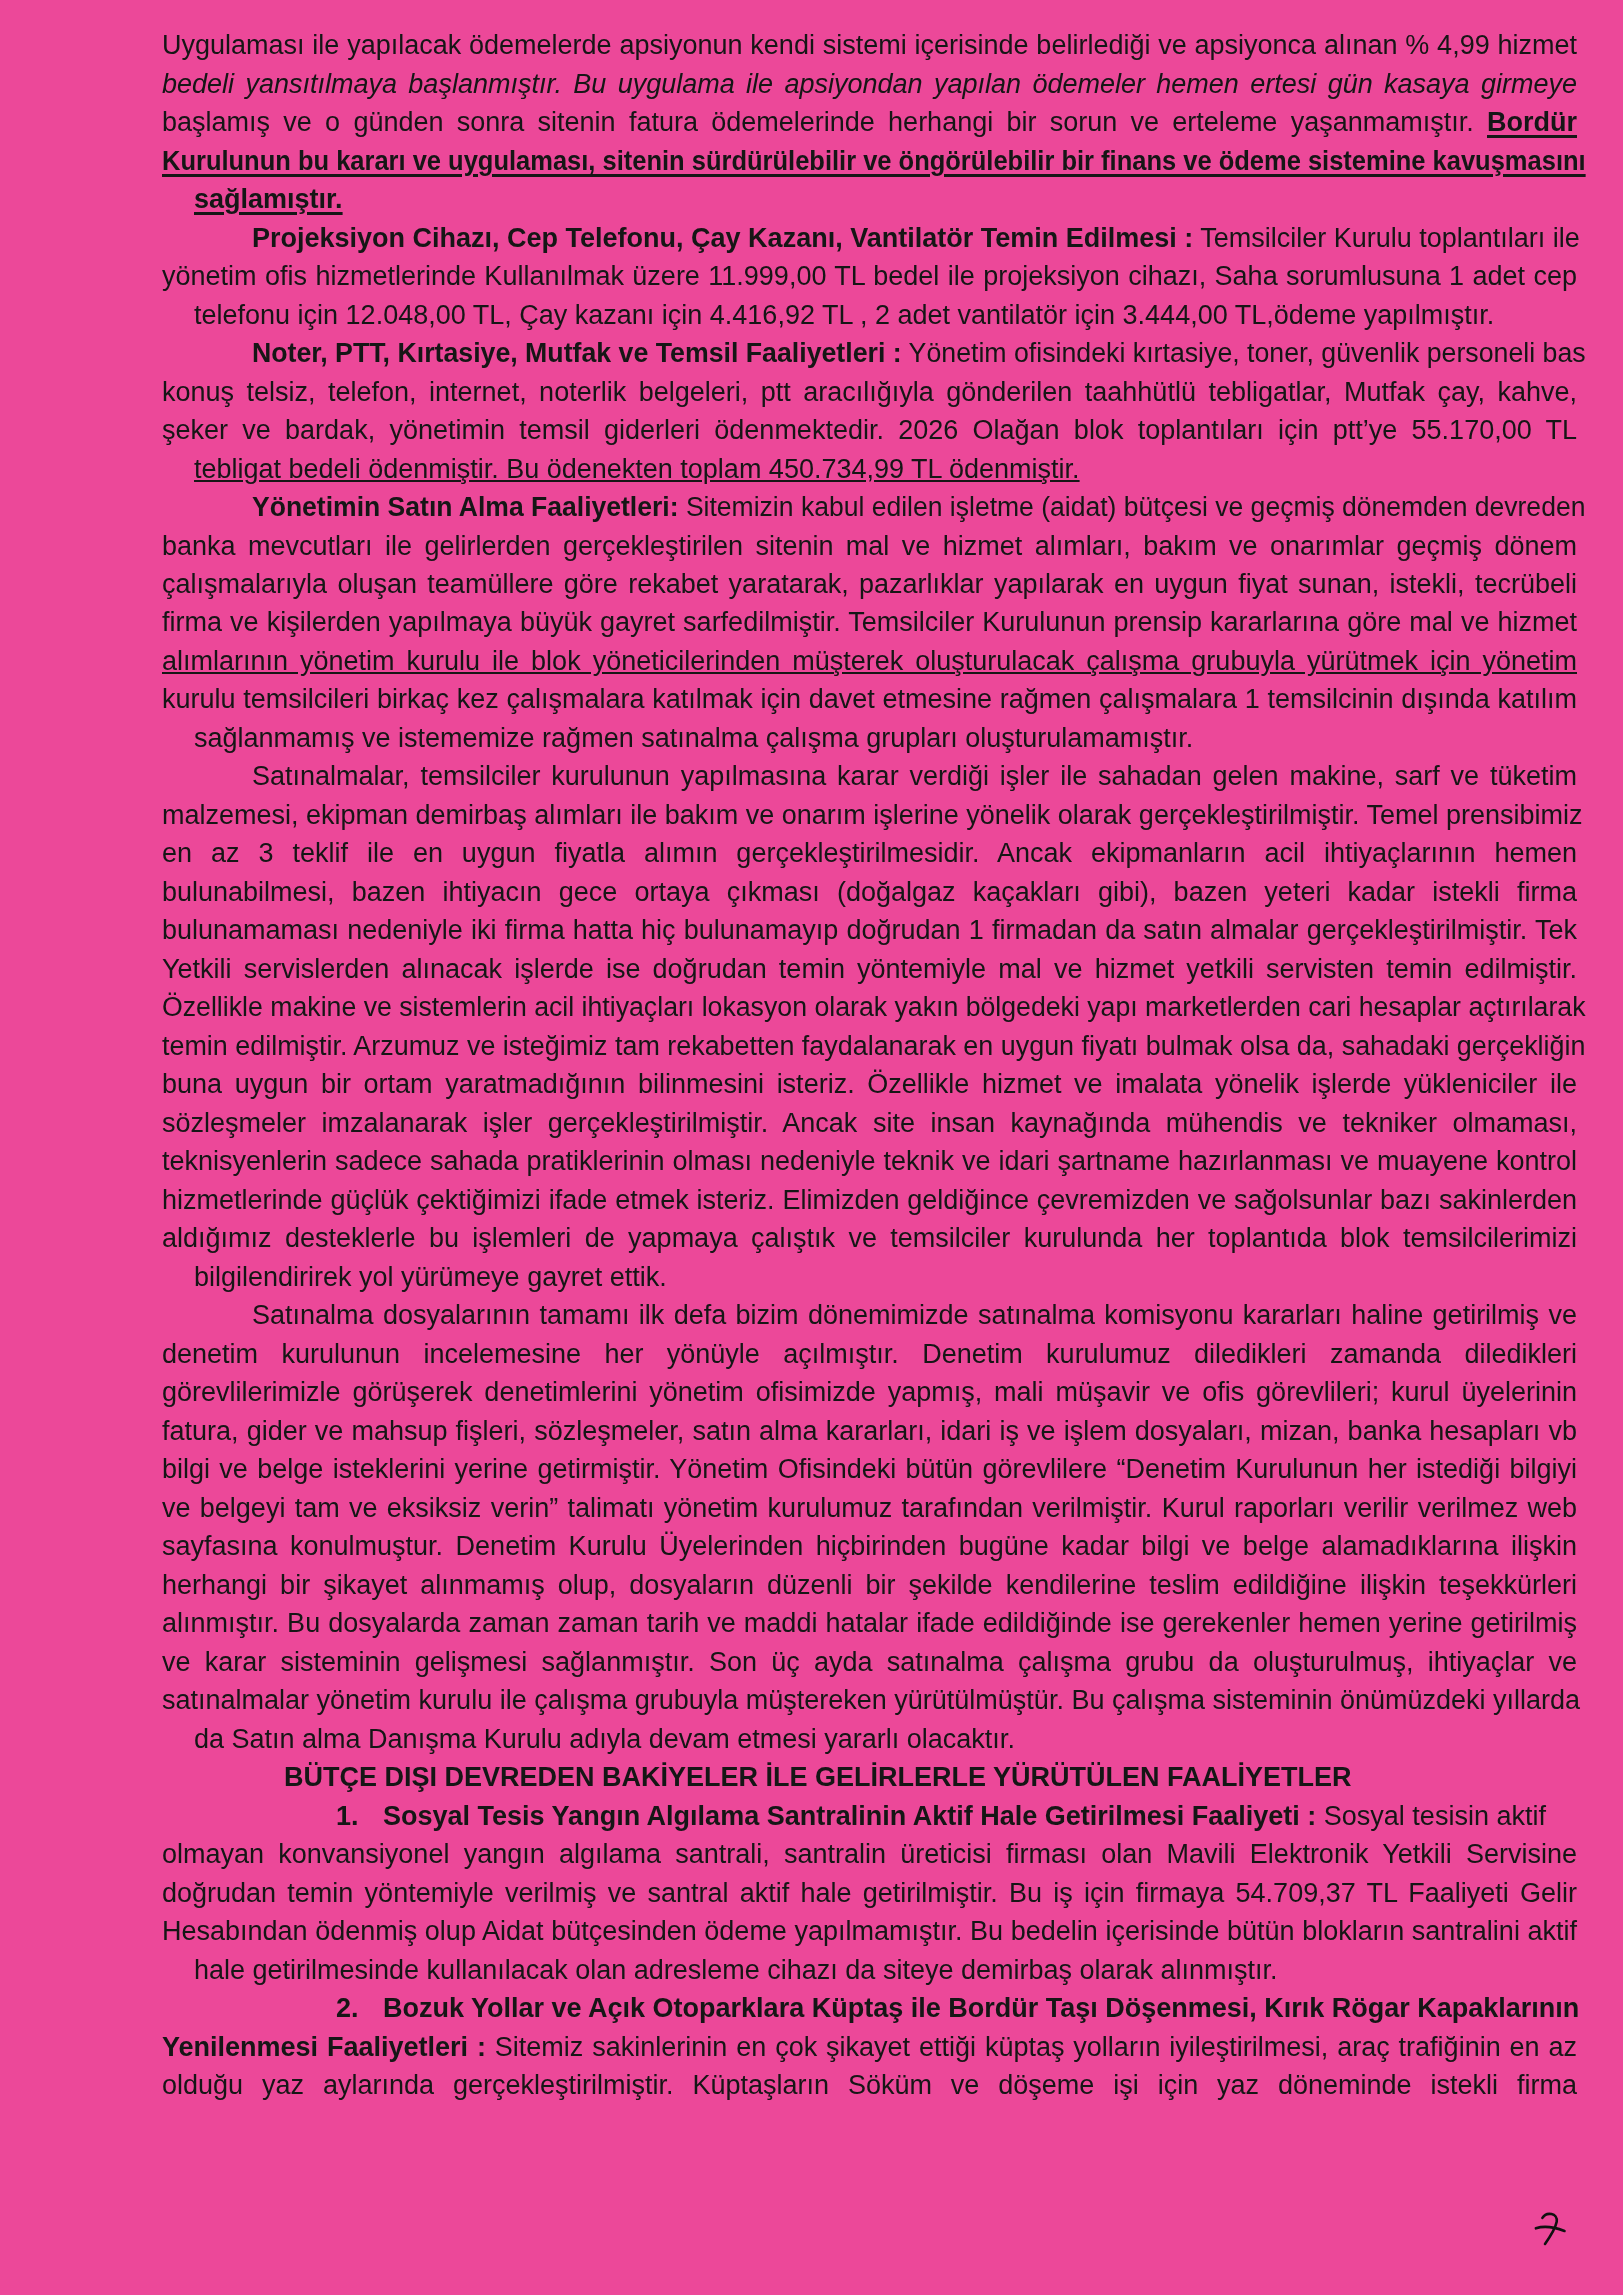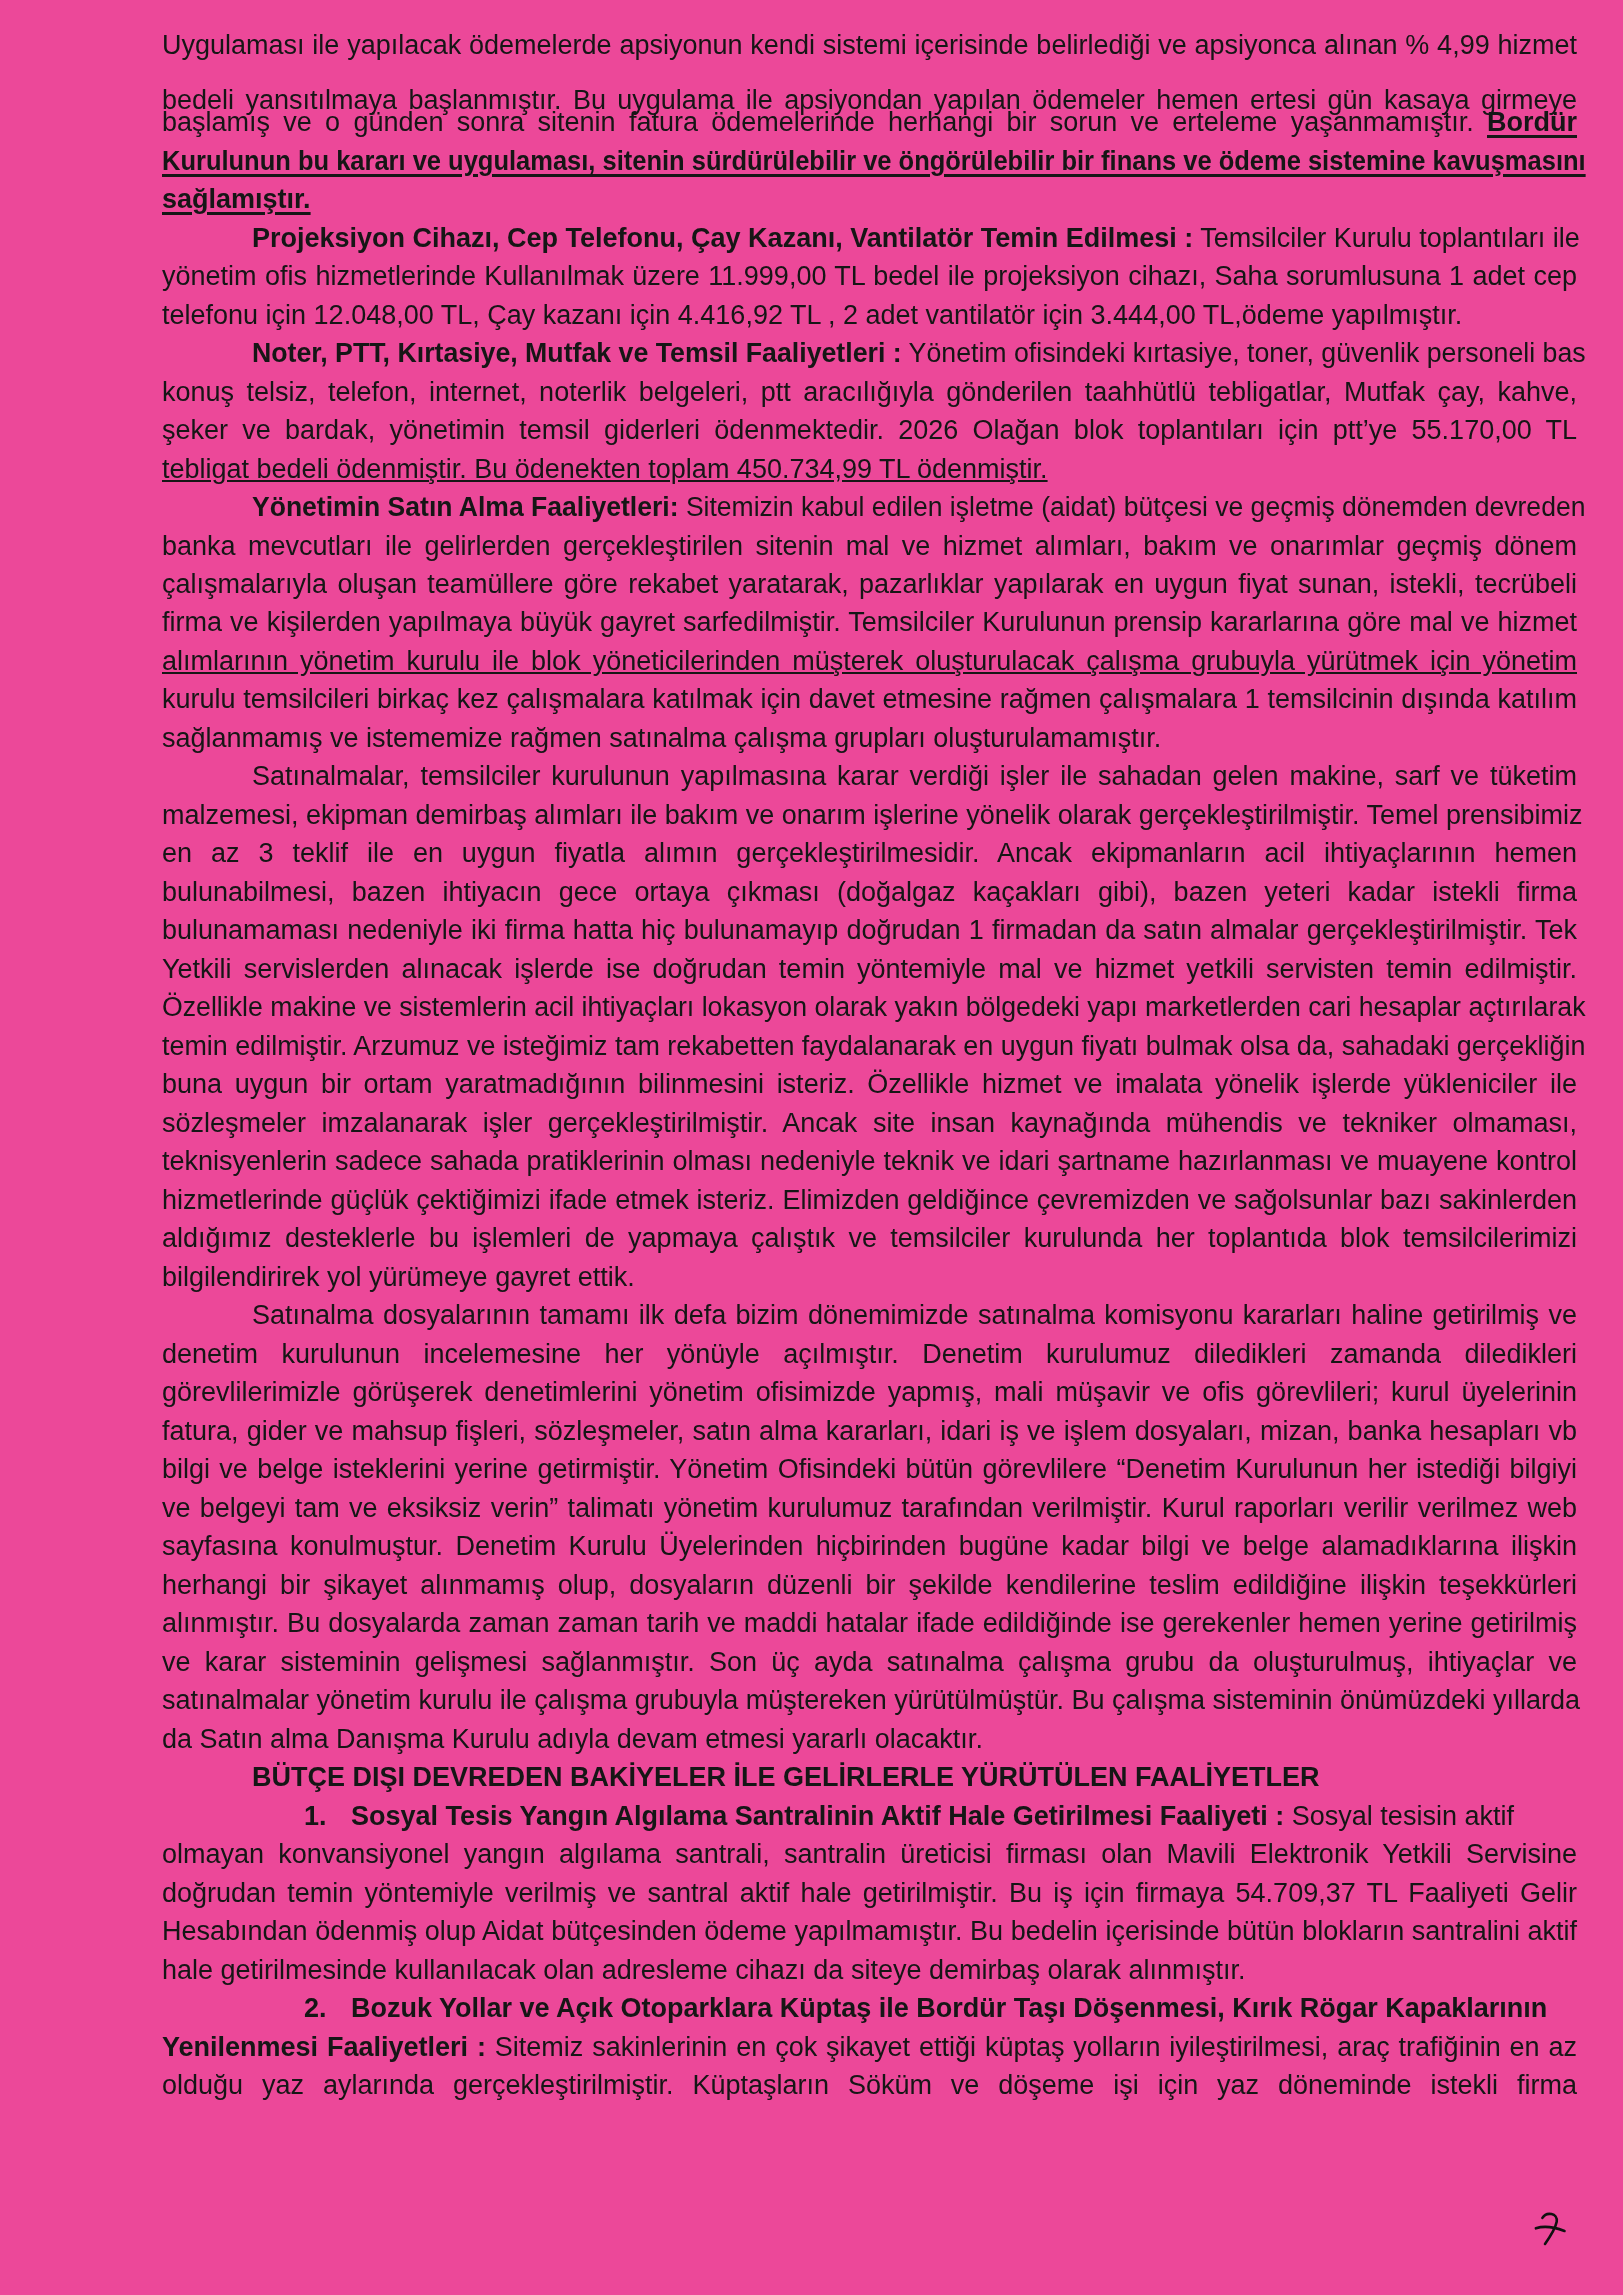--- a/index.html
+++ b/index.html
@@ -2,35 +2,35 @@
 <html style="font-size:10.5px"><head>
 <meta charset="utf-8">
 <style>
   html,body{margin:0;padding:0;background:#ffffff;}
   body{width:1623px;height:2295px;position:relative;overflow:hidden;}
   .page{position:absolute;left:0;top:0;width:1623px;height:2295px;background:#ec4899;}
   .ln{position:absolute;left:162px;width:1415px;height:39px;
       font-family:"Liberation Sans", sans-serif;font-size:27px;line-height:39px;
       color:#161616;white-space:nowrap;overflow:visible;
       text-align:justify;text-align-last:justify;transform-origin:left center;}
-  .ln.last{text-align-last:left;}
+  .ln.last{text-align-last:left;margin-left:32px;}
   .ln.ind{left:252px;width:1325px;}
   .ln.ind2{left:304px;width:1273px;}
   .b{font-weight:bold;}
   .u{text-decoration:underline;text-decoration-thickness:2.6px;text-underline-offset:3.9px;}
   .num{display:inline-block;width:47px;font-weight:bold;}
   .pageno{position:absolute;left:1532px;top:2206px;width:39px;height:46px;}
 </style>
 </head>
 <body>
 
 <div class="page">
   <div id="lines">
       <div class="ln" style="top: 26px;"><span>Uygulaması ile yapılacak ödemelerde apsiyonun kendi sistemi içerisinde belirlediği ve apsiyonca alınan  % 4,99 hizmet</span></div>
-      <div class="ln" style="top: 81px;"><span>bedeli yansıtılmaya başlanmıştır. Bu uygulama ile apsiyondan yapılan ödemeler hemen ertesi gün kasaya girmeye</span></div>
+      <div class="ln" style="top: 65px; font-style: italic;"><span>bedeli yansıtılmaya başlanmıştır. Bu uygulama ile apsiyondan yapılan ödemeler hemen ertesi gün kasaya girmeye</span></div>
       <div class="ln" style="top: 103px;"><span>başlamış ve  o günden sonra sitenin fatura ödemelerinde herhangi bir sorun ve erteleme yaşanmamıştır. </span><span class="b u">Bordür</span></div>
       <div class="ln" style="top: 142px; transform: scaleX(0.944105); width: 1499px;"><span class="b u">Kurulunun bu kararı ve uygulaması, sitenin sürdürülebilir ve öngörülebilir bir finans ve ödeme sistemine kavuşmasını</span></div>
       <div class="ln last" style="top: 180px;"><span class="b u">sağlamıştır.</span></div>
       <div class="ln ind" style="top: 219px;"><span class="b">Projeksiyon Cihazı, Cep Telefonu, Çay Kazanı, Vantilatör Temin Edilmesi :</span><span> Temsilciler Kurulu toplantıları ile</span></div>
       <div class="ln" style="top: 257px;"><span>yönetim ofis hizmetlerinde Kullanılmak üzere 11.999,00 TL bedel ile projeksiyon cihazı, Saha sorumlusuna 1 adet cep</span></div>
       <div class="ln last" style="top: 296px;"><span>telefonu için  12.048,00 TL, Çay kazanı için 4.416,92 TL , 2 adet vantilatör için 3.444,00 TL,ödeme yapılmıştır.</span></div>
       <div class="ln ind" style="top: 334px; transform: scaleX(0.989253); width: 1340px;"><span class="b">Noter,  PTT, Kırtasiye, Mutfak ve Temsil Faaliyetleri :</span><span> Yönetim ofisindeki kırtasiye, toner, güvenlik personeli bas</span></div>
       <div class="ln" style="top: 373px;"><span>konuş telsiz, telefon, internet, noterlik belgeleri, ptt aracılığıyla gönderilen taahhütlü tebligatlar, Mutfak çay, kahve,</span></div>
       <div class="ln" style="top: 411px;"><span>şeker ve bardak, yönetimin temsil giderleri ödenmektedir. 2026 Olağan  blok toplantıları için ptt’ye  55.170,00 TL</span></div>
       <div class="ln last" style="top: 450px; text-decoration: underline;"><span>tebligat bedeli ödenmiştir. Bu ödenekten toplam 450.734,99 TL ödenmiştir.</span></div>

